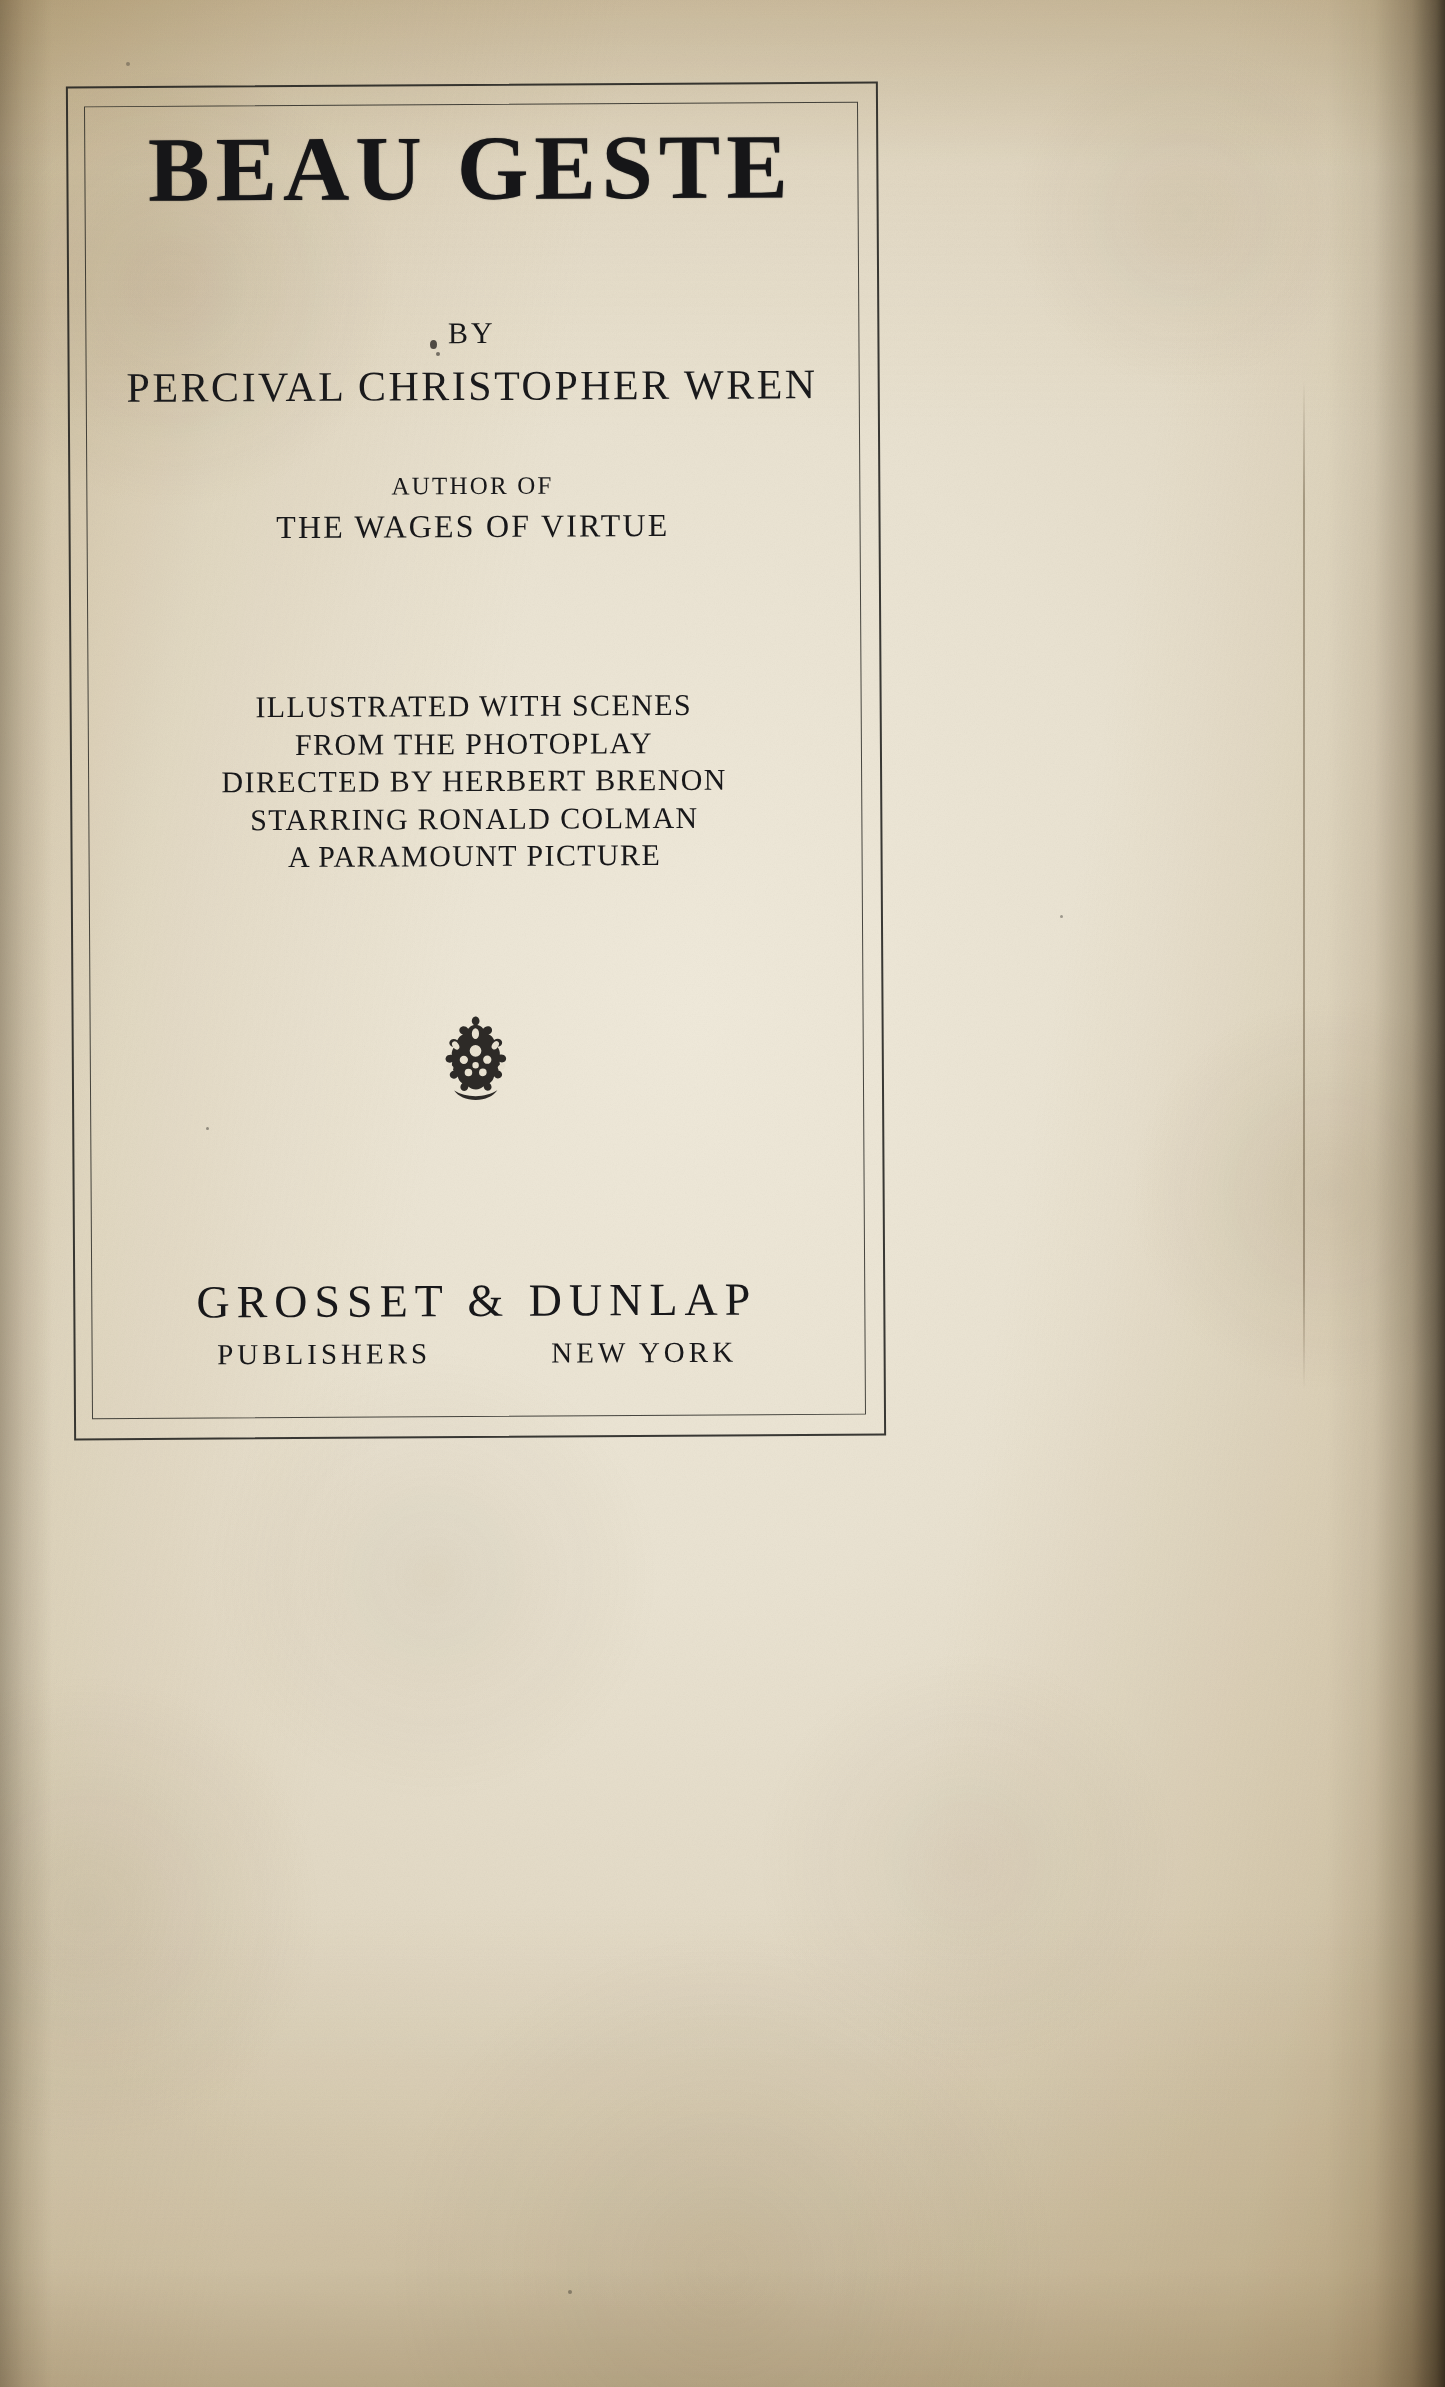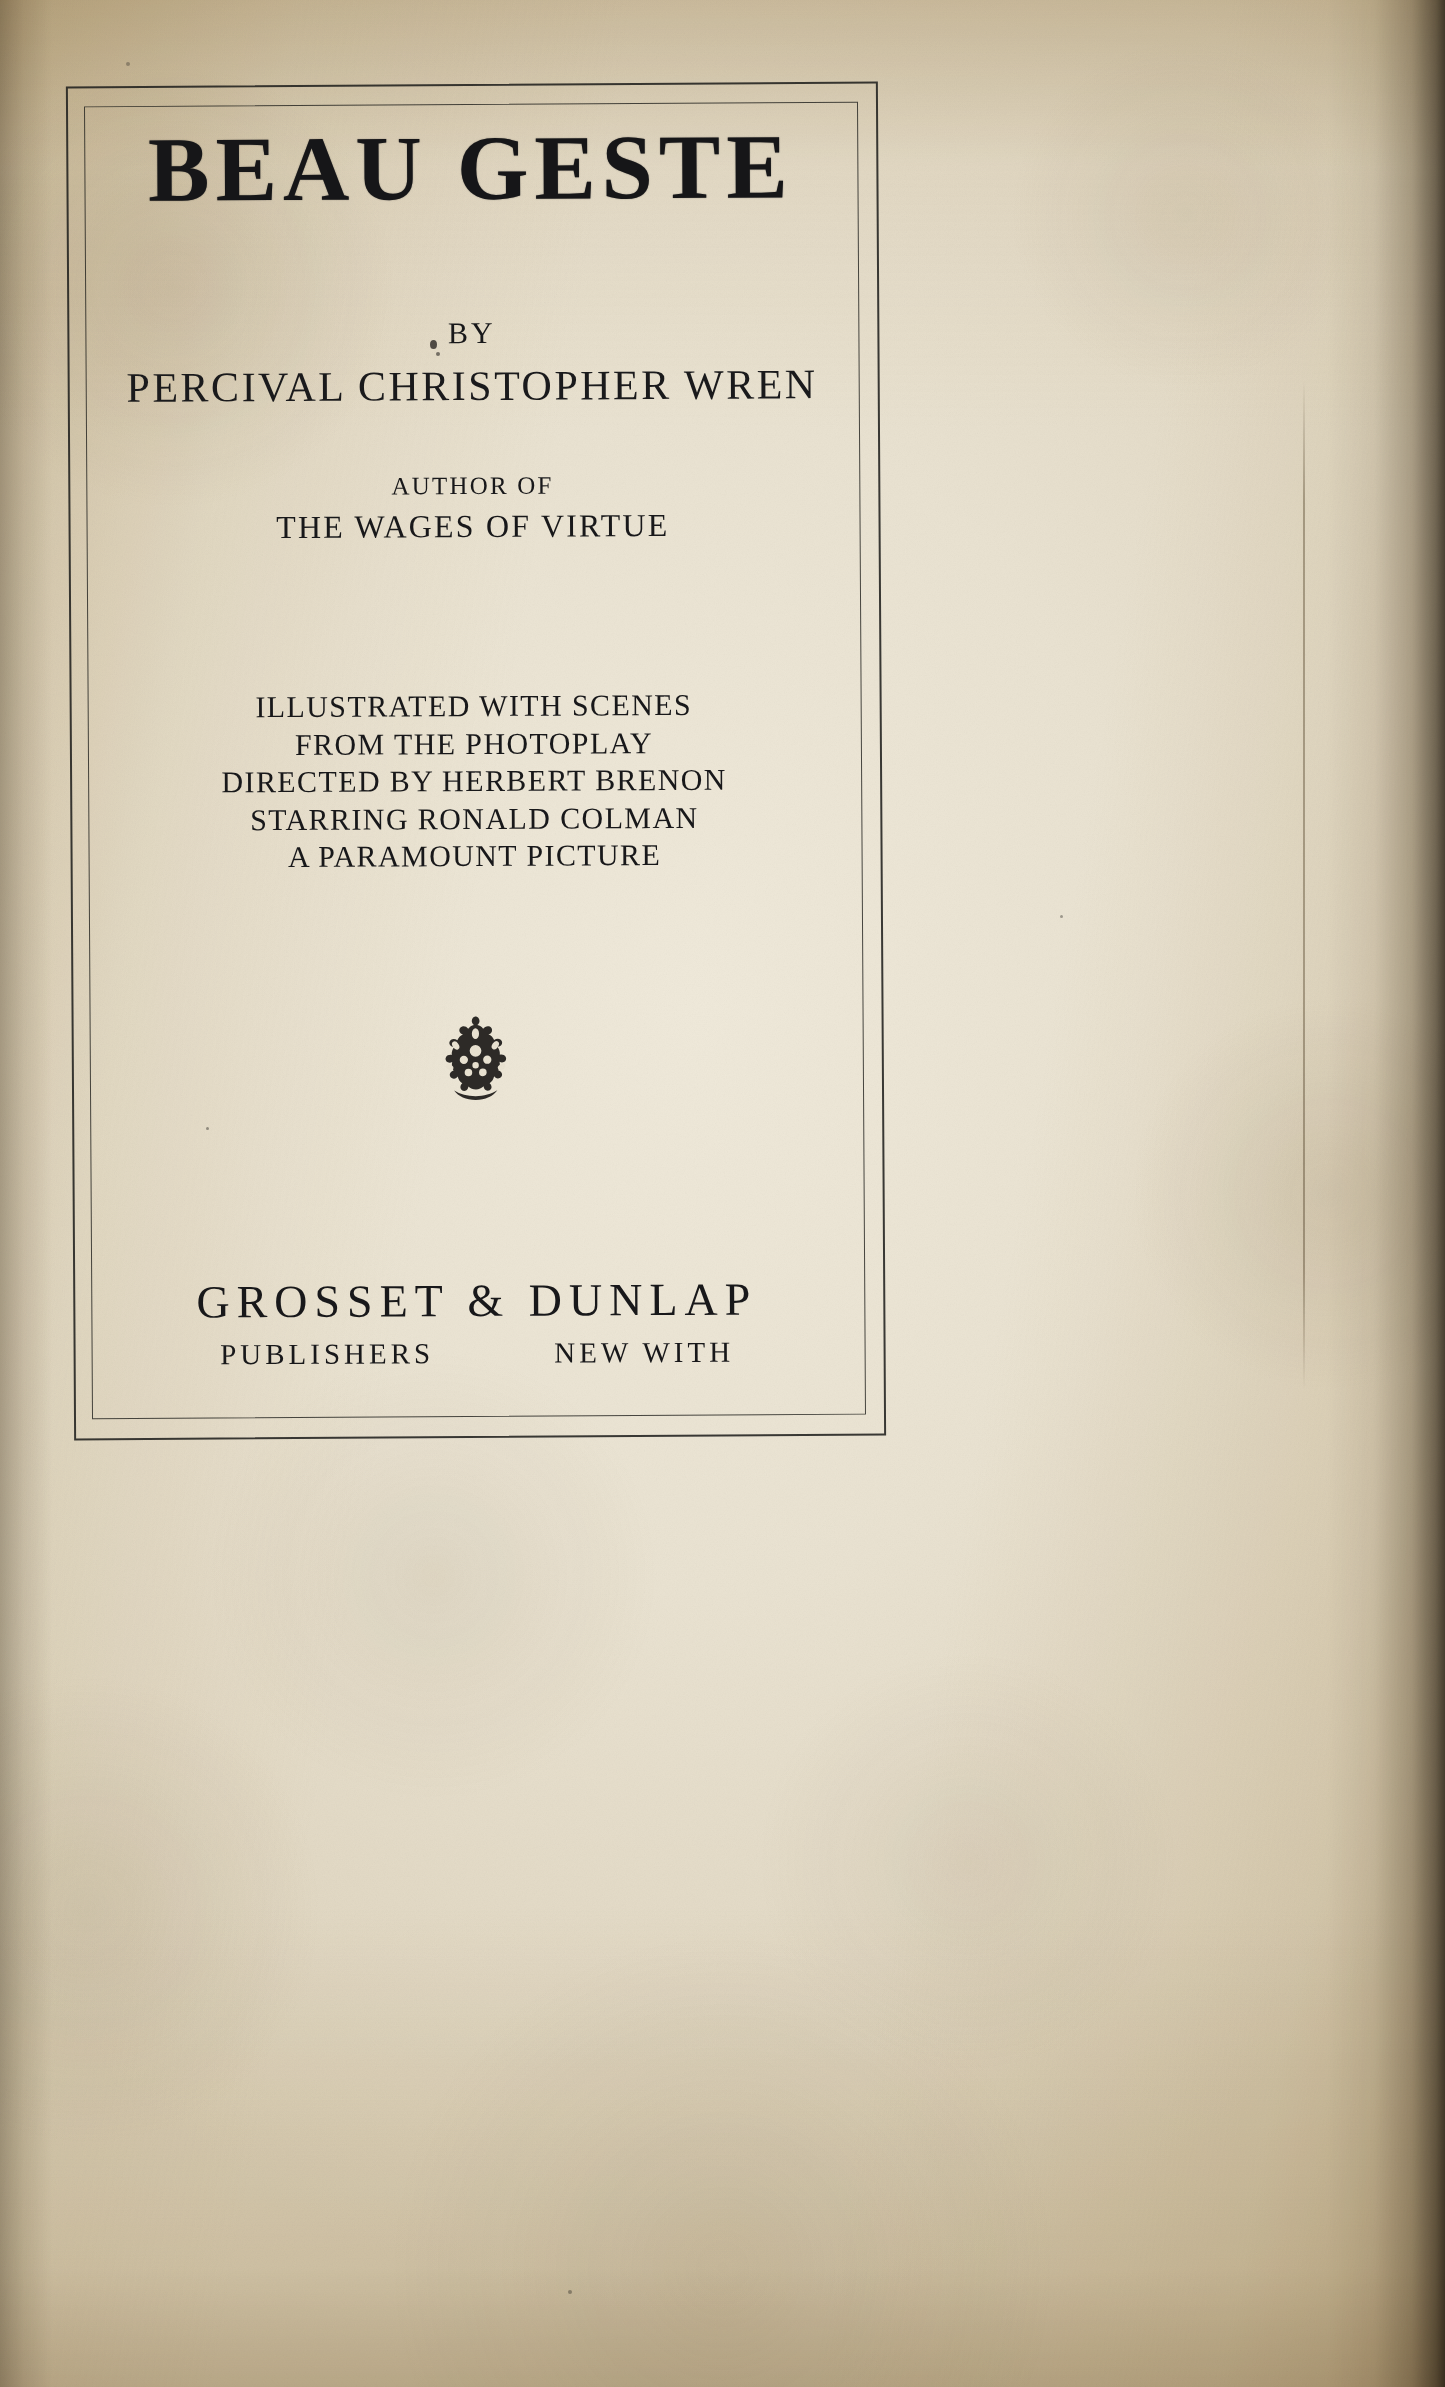--- a/index.html
+++ b/index.html
@@ -272,21 +272,21 @@
         <ellipse cx="38" cy="46" rx="3.4" ry="5" transform="rotate(-35 38 46)"></ellipse>
         <ellipse cx="82" cy="46" rx="3.4" ry="5" transform="rotate(35 82 46)"></ellipse>
         <ellipse cx="31" cy="70" rx="3" ry="4.6" transform="rotate(-62 31 70)"></ellipse>
         <ellipse cx="89" cy="70" rx="3" ry="4.6" transform="rotate(62 89 70)"></ellipse>
       </g>
     </svg>
 
     <div class="publisher">GROSSET  &amp;  DUNLAP</div>
     <div class="imprint-row">
       <span>PUBLISHERS</span>
-      <span>NEW WITH</span>
+      <span>NEW YORK</span>
     </div>
   </div>
 
   <div class="ink-fleck" style="left:430px; top:340px; width:7px; height:9px; opacity:.8;"></div>
   <div class="ink-fleck" style="left:436px; top:352px; width:4px; height:4px; opacity:.6;"></div>
   <div class="ink-fleck" style="left:206px; top:1127px; width:3px; height:3px; opacity:.45;"></div>
   <div class="ink-fleck" style="left:1060px; top:915px; width:3px; height:3px; opacity:.4;"></div>
   <div class="ink-fleck" style="left:568px; top:2290px; width:4px; height:4px; opacity:.4;"></div>
   <div class="ink-fleck" style="left:126px; top:62px; width:4px; height:4px; opacity:.35;"></div>
 

